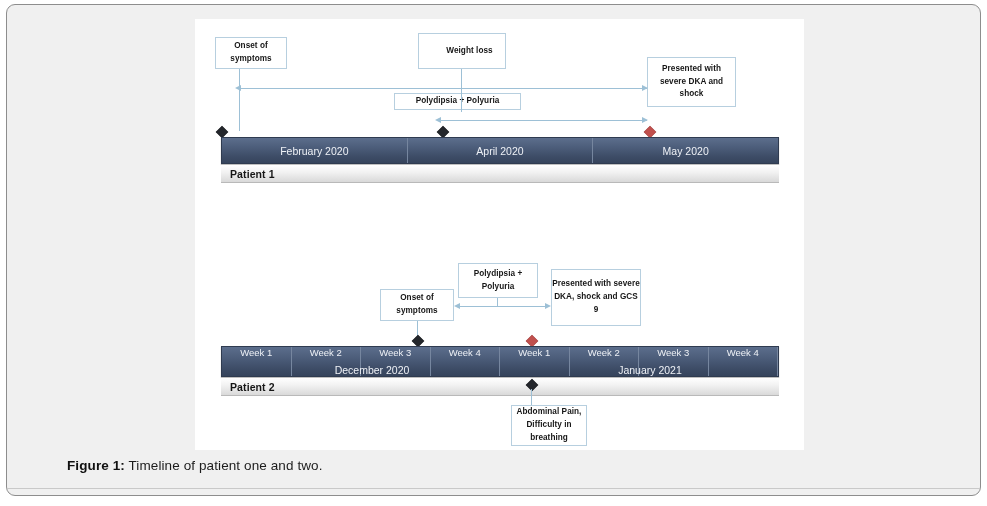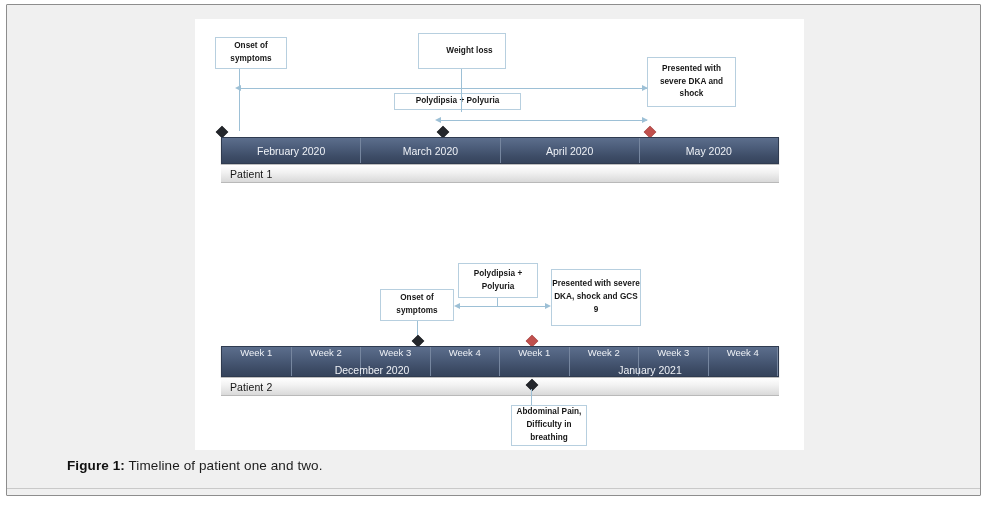--- a/index.html
+++ b/index.html
@@ -3,21 +3,21 @@
 <meta charset="utf-8">
 <style>
   html,body{margin:0;padding:0;background:#ffffff;}
   body{
     width:987px;height:506px;overflow:hidden;
     font-family:"Liberation Sans", sans-serif;
     -webkit-font-smoothing:antialiased;
   }
   .frame{
     position:absolute;left:6px;top:4px;width:975px;height:492px;
-    background:#f0f0f0;border:1px solid #8d8d8d;border-radius:1px;
+    background:#f0f0f0;border:1px solid #8d8d8d;border-radius:9px;
     box-sizing:border-box;
   }
   .figure-panel{
     position:absolute;left:188px;top:14px;width:609px;height:431px;
     background:#ffffff;
   }
   .caption{
     position:absolute;left:31px;top:458px;width:700px;
     font-size:13.5px;color:#1c1c1c;letter-spacing:.1px;
   }
@@ -56,21 +56,21 @@
     color:#eef1f6;font-size:10.5px;
   }
 
   .patientband{
     position:absolute;height:17px;
     background:linear-gradient(to bottom,#ffffff 0%,#f2f2f2 42%,#d9d9d9 100%);
     border-bottom:1px solid #b9b9b9;
     display:flex;align-items:center;
   }
   .patientband span{
-    font-size:10.5px;font-weight:normal;color:#161616;padding-left:9px;
+    font-size:10.5px;font-weight:bold;color:#161616;padding-left:9px;
     letter-spacing:.1px;
   }
 
   
   .ebox{
     position:absolute;background:#ffffff;border:1px solid #b7cfdf;
     box-sizing:border-box;
     display:flex;align-items:center;justify-content:center;
     text-align:center;
     font-size:8.2px;font-weight:bold;color:#161616;
@@ -134,21 +134,20 @@
         </div>
       <div class="diamond black" style="left:242px;top:107px;">
           <i></i>
         </div>
       <div class="diamond red" style="left:449px;top:107px;">
           <i></i>
         </div>
 
       <div class="tlbar" style="left:26px;top:118px;width:558px;">
         <div class="tlcell">February 2020</div>
-        <div class="tlcell">March 2020</div>
         <div class="tlcell">April 2020</div>
         <div class="tlcell">May 2020</div>
       </div>
 
       <div class="patientband" style="left:26px;top:146px;width:558px;">
         <span>Patient 1</span>
       </div>
     </div>
 
     <div>

